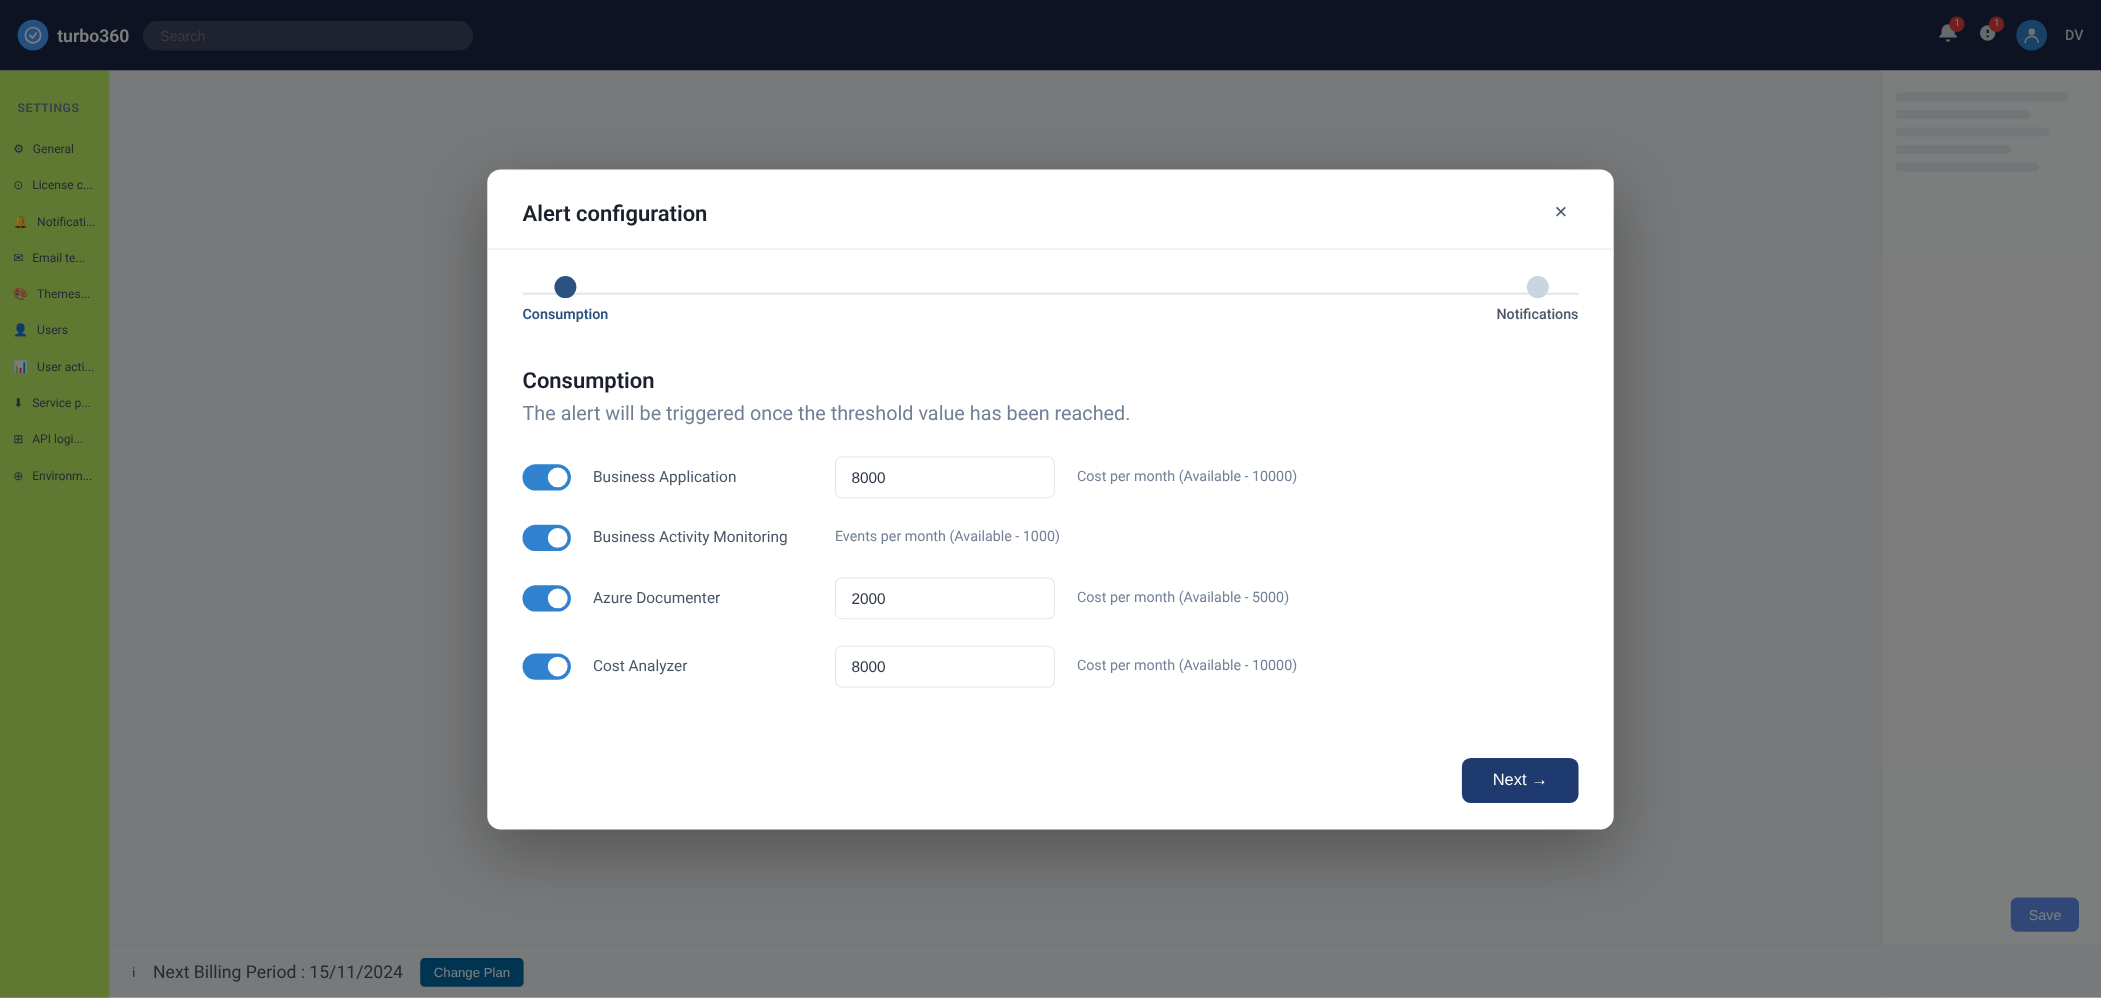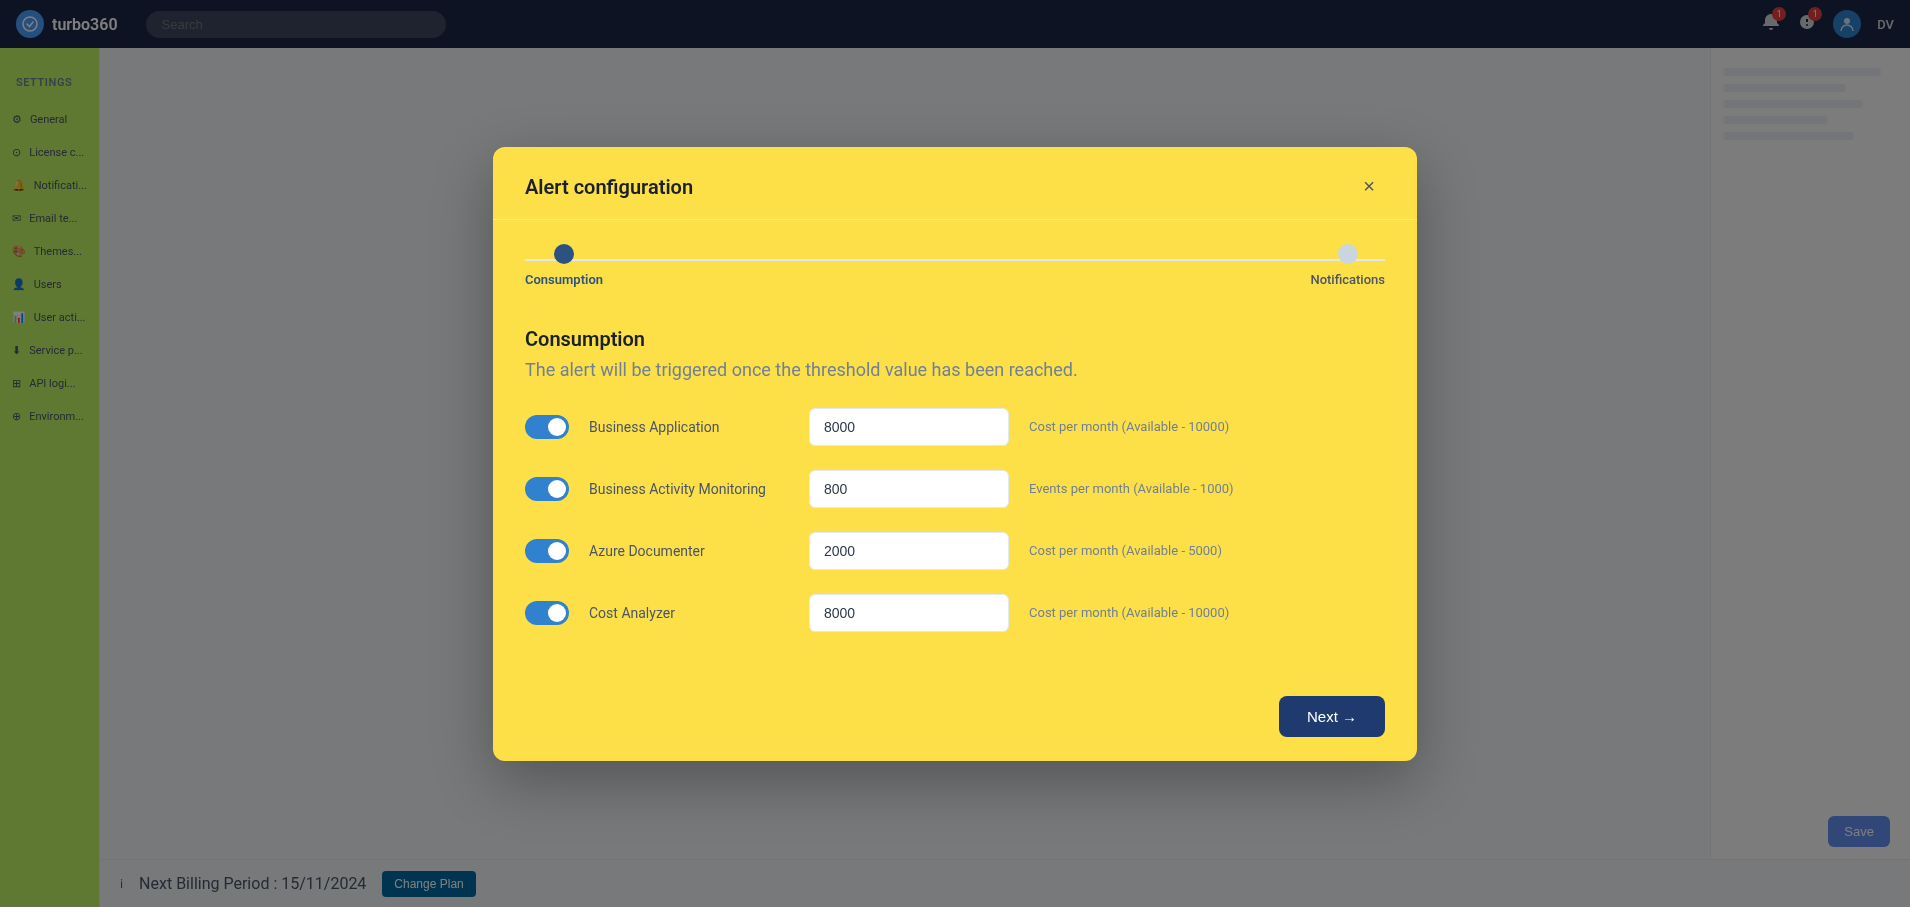--- a/index.html
+++ b/index.html
@@ -17,25 +17,25 @@
     .bg-page {
       position: absolute;
       inset: 0;
       background: #f0f2f5;
       display: flex;
       flex-direction: column;
     }
 
     .top-nav {
       background: #1a2744;
-      height: 48px;
+      height: 64px;
       display: flex;
       align-items: center;
       padding: 0 16px;
-      gap: 28px;
+      gap: 12px;
       flex-shrink: 0;
     }
 
     .nav-logo {
       display: flex;
       align-items: center;
       gap: 8px;
       color: white;
       font-size: 16px;
       font-weight: 600;
@@ -163,23 +163,23 @@
       inset: 0;
       background: rgba(0,0,0,0.5);
       display: flex;
       align-items: center;
       justify-content: center;
       z-index: 100;
     }
 
     
     .modal {
-      background: #fde047;
+      background: #ffffff;
       border-radius: 12px;
-      width: 924px;
+      width: 1024px;
       max-height: 820px;
       display: flex;
       flex-direction: column;
       box-shadow: 0 20px 60px rgba(0,0,0,0.3);
       position: relative;
     }
 
     .modal-header {
       display: flex;
       align-items: center;
@@ -591,21 +591,20 @@
         <input class="item-input" type="text" value="8000" style="">
         <span class="item-unit">Cost per month (Available - 10000)</span>
       </div>
 
       <div class="consumption-item">
         <label class="toggle">
           <input type="checkbox" checked="" style="">
           <div class="toggle-slider"></div>
         </label>
         <span class="item-label">Business Activity Monitoring</span>
-        <input class="item-input" type="text" value="800" style="">
         <span class="item-unit">Events per month (Available - 1000)</span>
       </div>
 
       <div class="consumption-item">
         <label class="toggle">
           <input type="checkbox" checked="" style="">
           <div class="toggle-slider"></div>
         </label>
         <span class="item-label">Azure Documenter</span>
         <input class="item-input" type="text" value="2000" style="">

